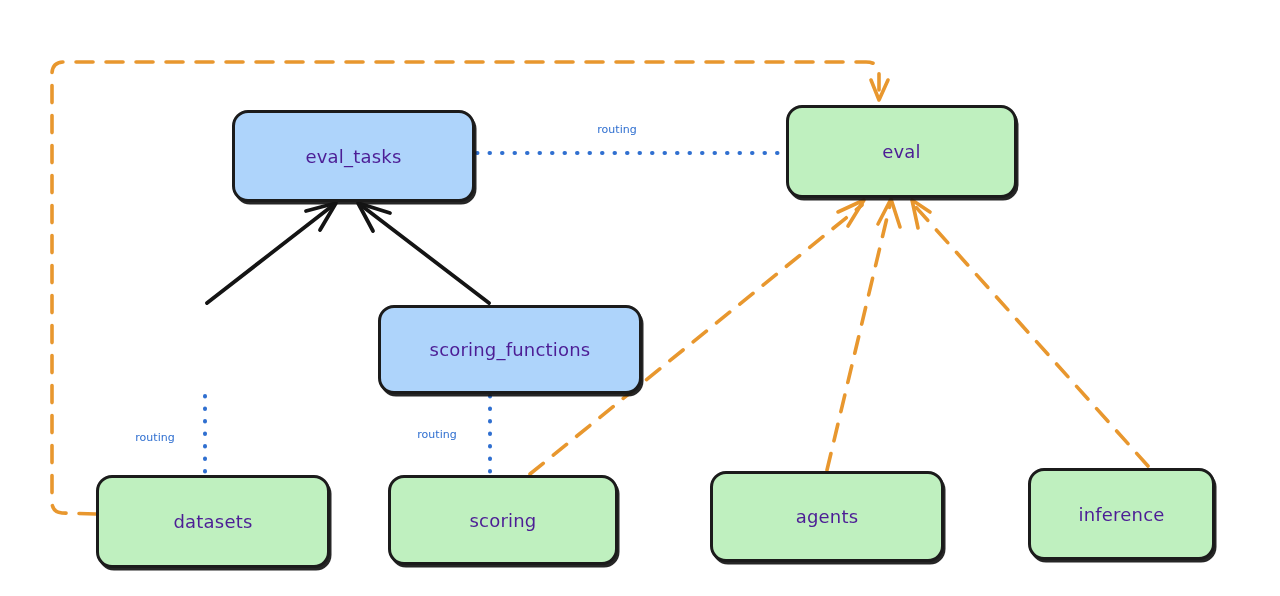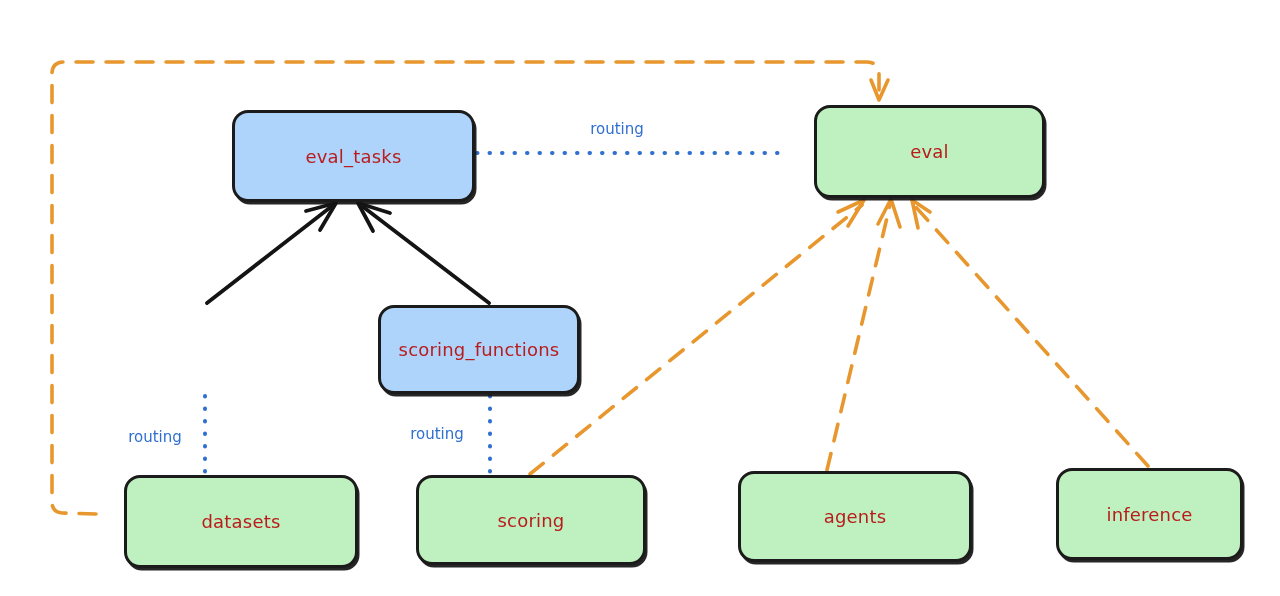--- a/index.html
+++ b/index.html
@@ -32,31 +32,31 @@
     border-radius: 16px;
     display: flex;
     align-items: center;
     justify-content: center;
     box-shadow: 2px 3px 0 -0.5px rgba(20,20,20,0.92);
   }
   .node .node-label {
     font-family: "DejaVu Sans", sans-serif;
     font-size: 18px;
     letter-spacing: 0.2px;
-    color: #b91c1c;
+    color: #4c1d95;
     white-space: nowrap;
     pointer-events: none;
   }
   .node.api { background: #aed4fb; }
-  .node.provider { background: #bff0bf; margin-left: 28px; }
+  .node.provider { background: #bff0bf; }
 
   .edge-label {
     position: absolute;
     font-family: "DejaVu Sans", sans-serif;
-    font-size: 15px;
+    font-size: 11px;
     color: #2f6fd0;
     white-space: nowrap;
     transform: translate(-50%, -50%);
   }
 </style>
 </head>
 <body>
 
 <div id="diagram-root">
 
@@ -107,21 +107,21 @@
 
   <div class="node api" style="left:232px; top:110px; width:243px; height:92px;">
     <span class="node-label">eval_tasks</span>
   </div>
 
   <div class="node provider" style="left:786px; top:105px; width:231px; height:93px;">
     <span class="node-label">eval</span>
   </div>
 
 
-  <div class="node api" style="left:378px; top:305px; width:202px; height:89px;">
+  <div class="node api" style="left:378px; top:305px; width:264px; height:89px;">
     <span class="node-label">scoring_functions</span>
   </div>
 
   <div class="node provider" style="left:96px; top:475px; width:234px; height:93px;">
     <span class="node-label">datasets</span>
   </div>
 
   <div class="node provider" style="left:388px; top:475px; width:230px; height:90px;">
     <span class="node-label">scoring</span>
   </div>

